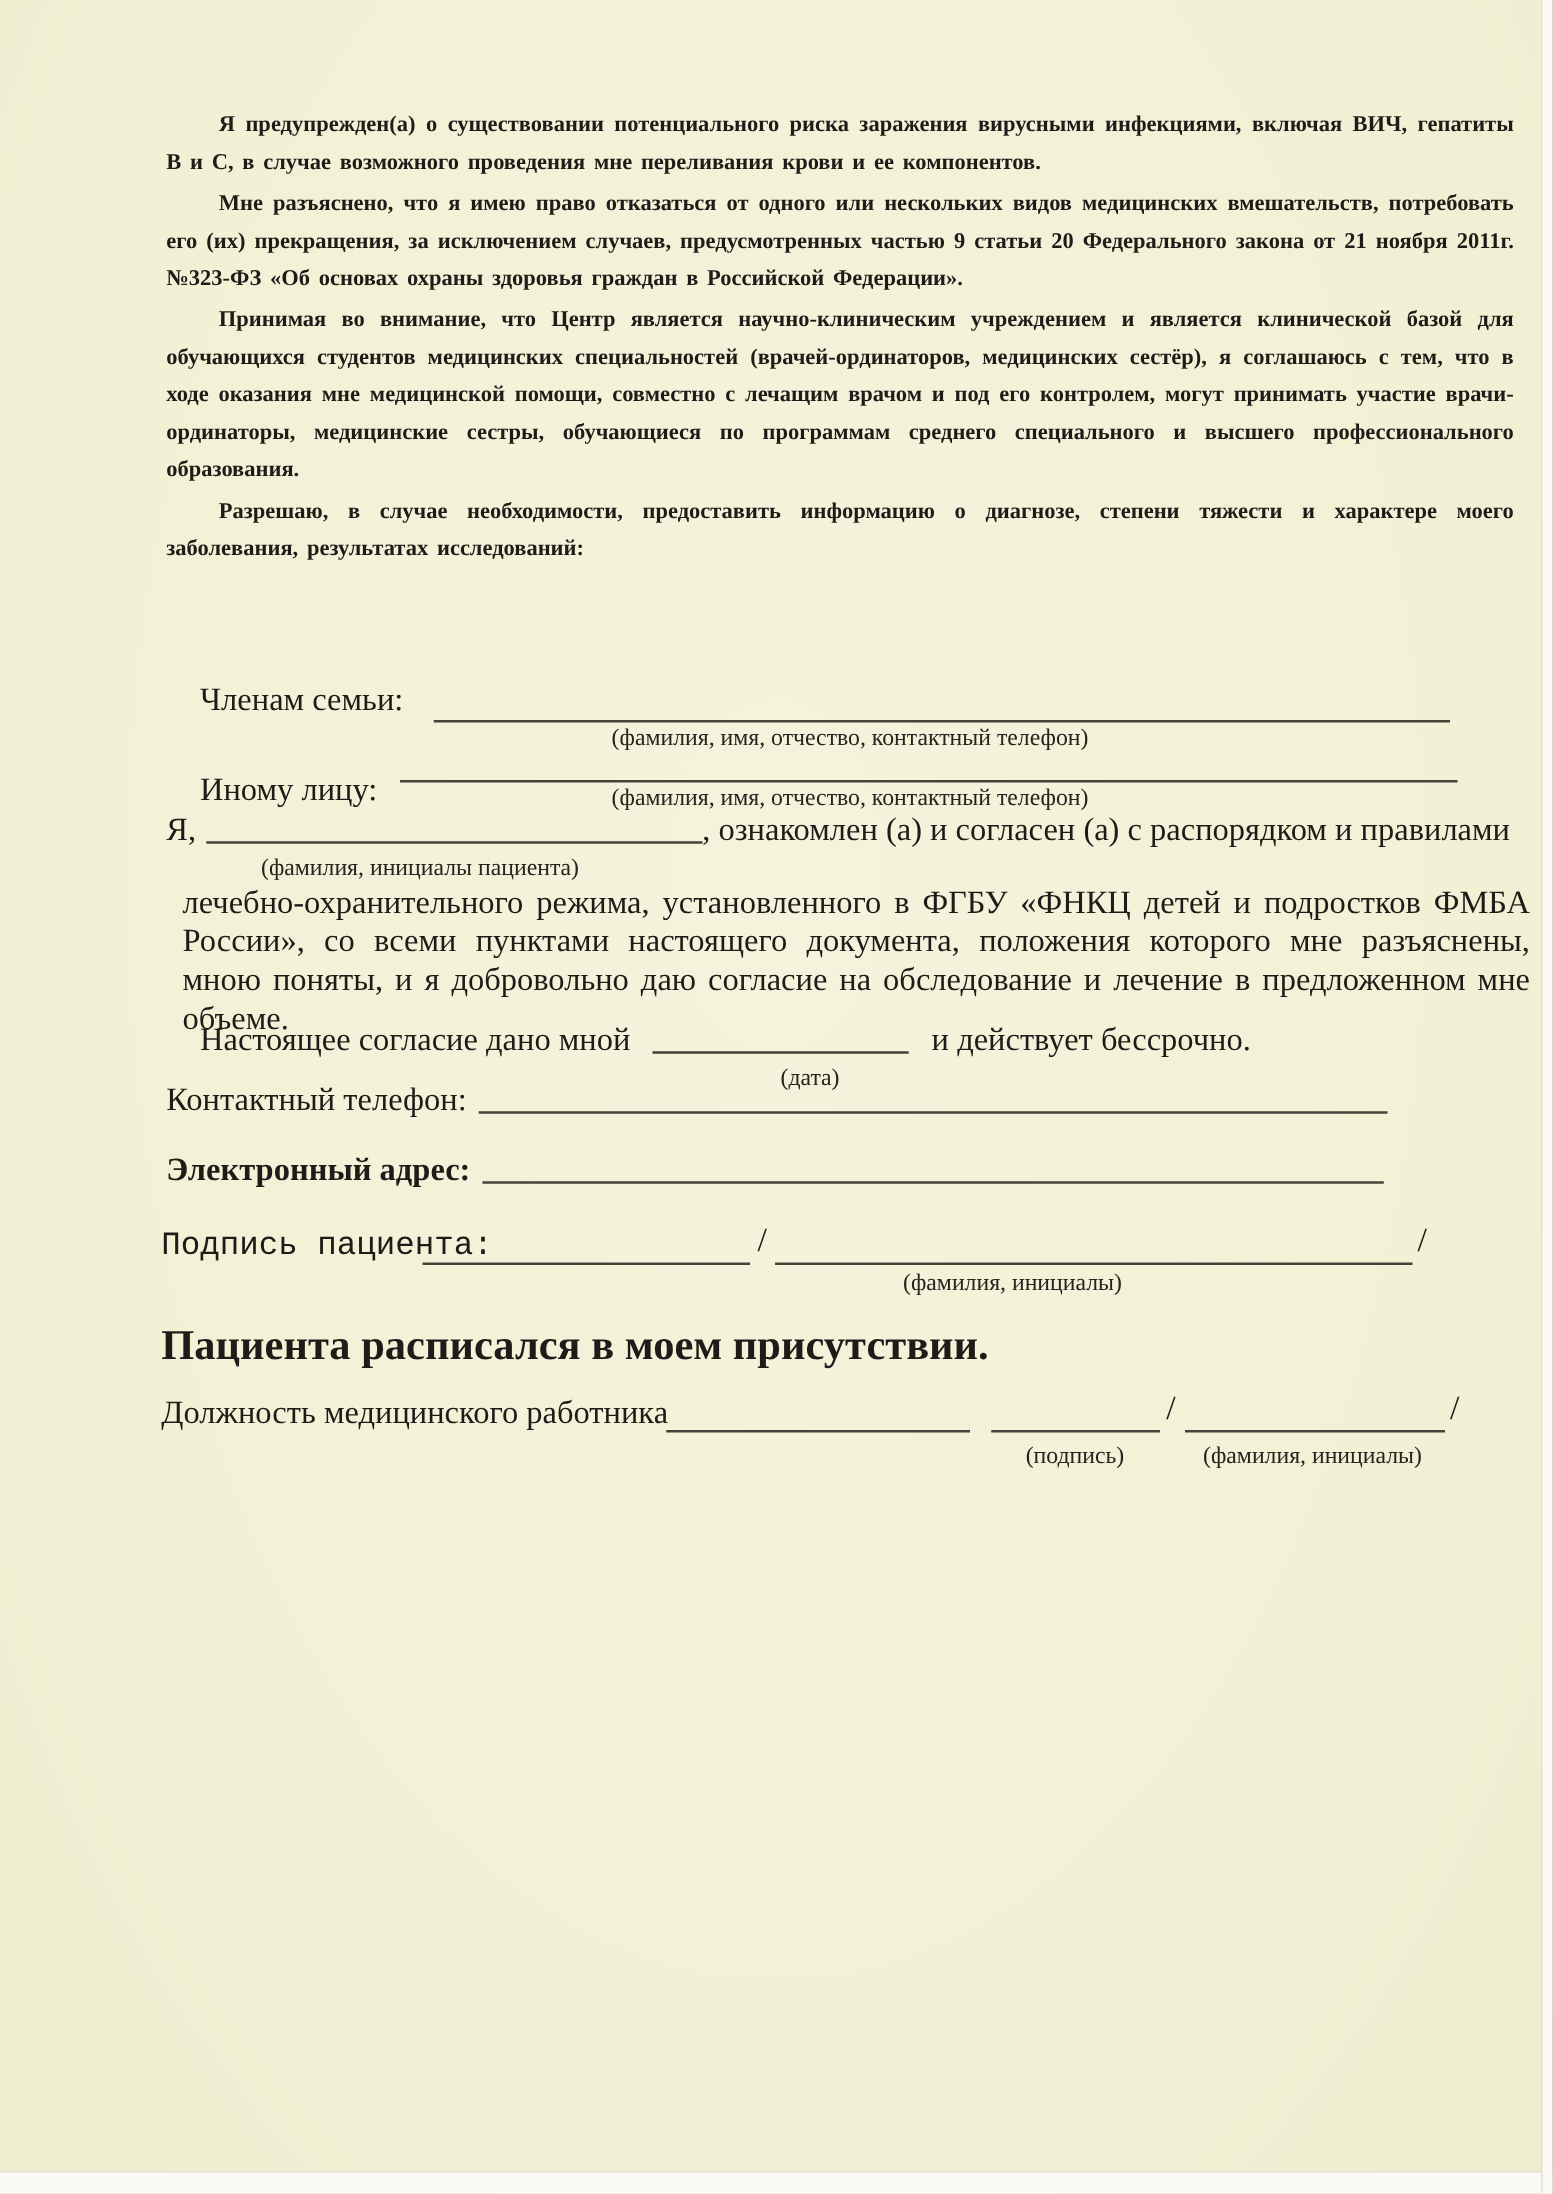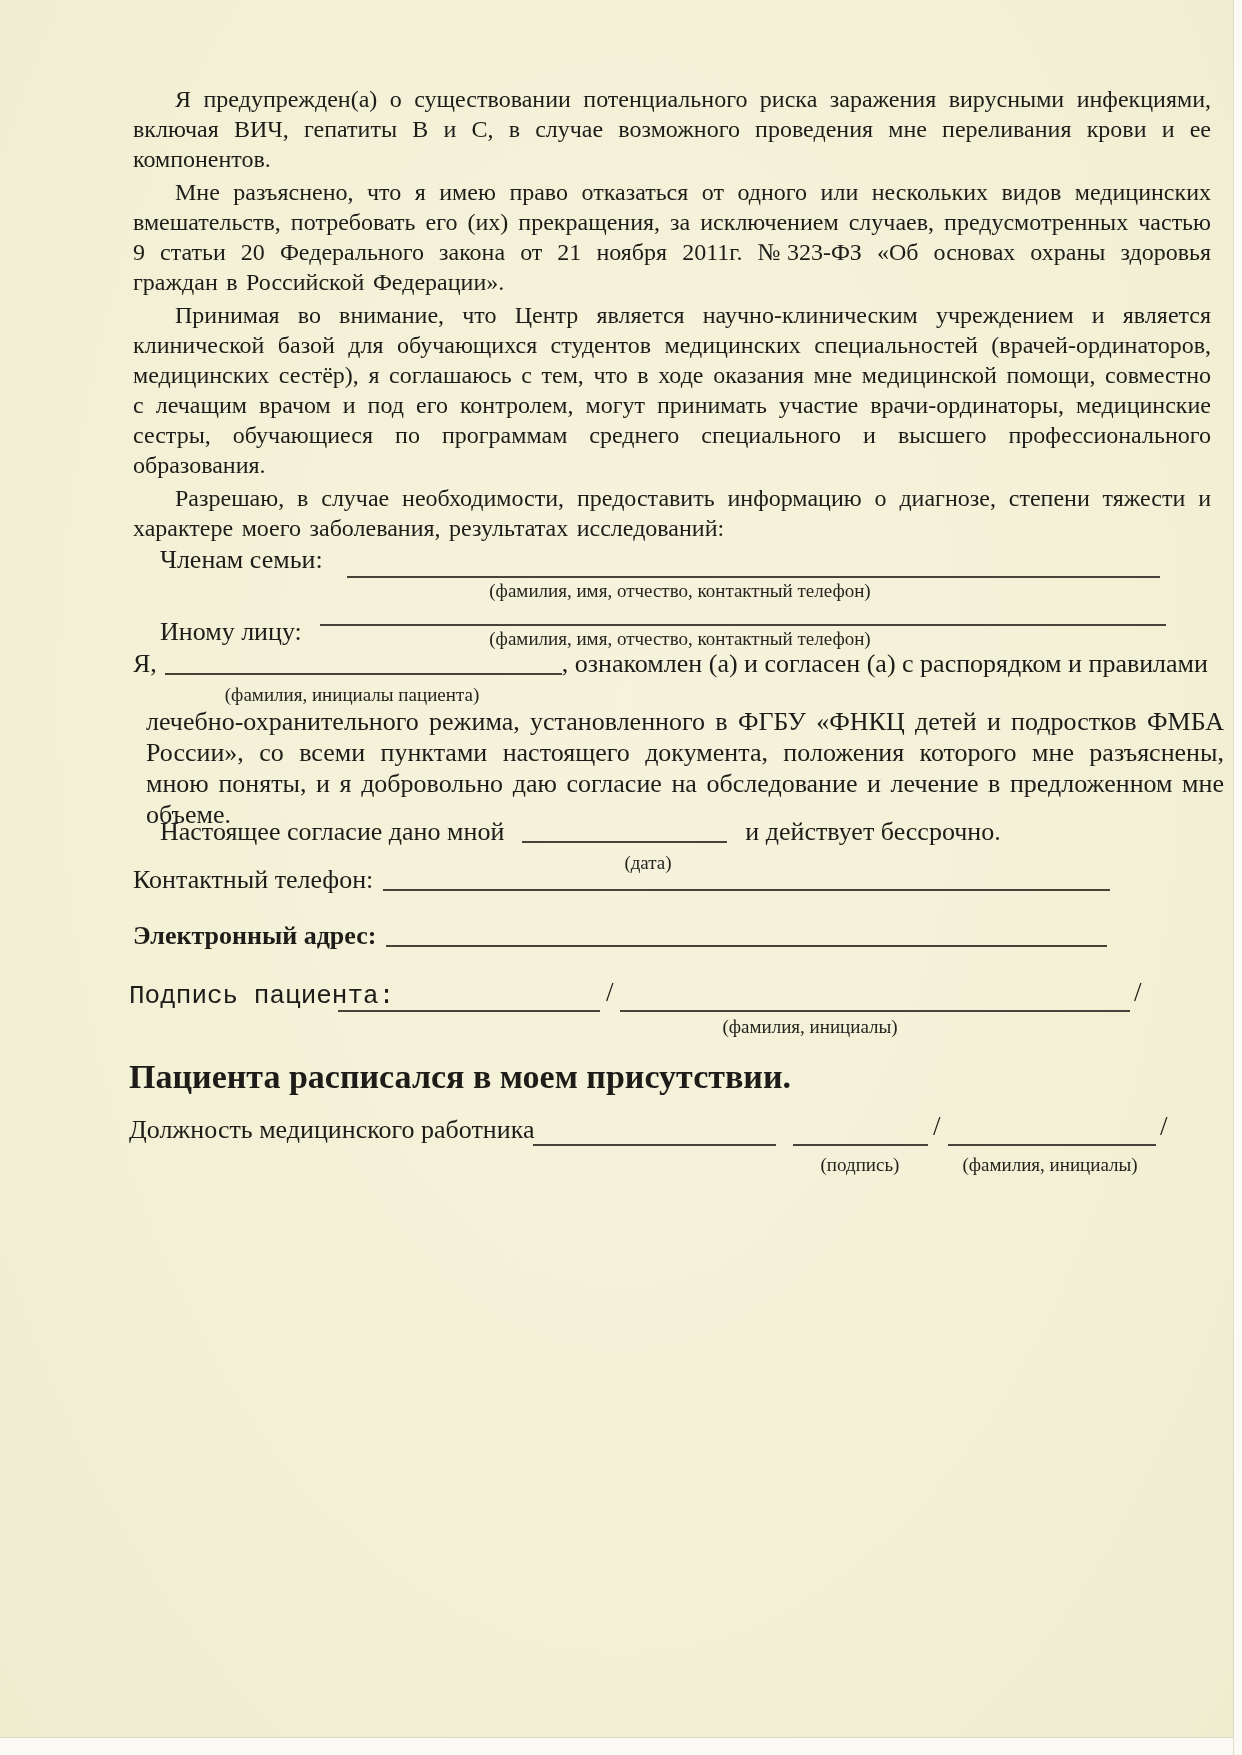--- a/index.html
+++ b/index.html
@@ -8,21 +8,21 @@
     width:1242px;height:1755px;
     background:#f3f1d7;
     background-image:radial-gradient(ellipse at 50% 40%, #f5f3dc 0%, #f2f0d4 70%, #efedd0 100%);
     font-family:"Liberation Serif","DejaVu Serif",serif;
     color:#1e1c18;
     overflow:hidden;
   }
   
   .paragraphs{
     position:absolute;left:133px;top:84px;width:1078px;
-    font-size:24px;line-height:30px;text-align:justify;
+    font-size:18px;line-height:30px;text-align:justify;font-weight:bold;
   }
   .para{margin:0 0 3px 0;text-indent:42px;word-spacing:2.5px;}
   
   .lbl{position:absolute;font-size:26px;line-height:32px;white-space:nowrap;}
   .blank{border-bottom:2px solid #45433a;}
   .blank.abs{position:absolute;height:30px;}
   .caption{position:absolute;font-size:19px;line-height:22px;text-align:center;color:#26241f;white-space:nowrap;}
   .slash{position:absolute;font-size:27px;line-height:32px;}
   .rowflex{position:absolute;display:flex;align-items:flex-end;font-size:26px;line-height:32px;white-space:nowrap;}
   .rowflex .blank{align-self:stretch;margin-bottom:5px;}
@@ -54,21 +54,21 @@
 
   <div class="lbl" style="left:160px;top:616px;">Иному лицу:</div>
   <div class="blank abs" style="left:320px;top:594px;width:846px;"></div>
   <div class="caption" style="left:420px;top:628px;width:520px;">(фамилия, имя, отчество, контактный телефон)</div>
 
   <div class="rowflex" style="left:133px;top:648px;width:1075px;">
     <span>Я,</span>
     <span class="blank grow" style="min-width:300px;margin-left:8px;"></span>
     <span>, ознакомлен (а) и согласен (а) с распорядком и правилами</span>
   </div>
-  <div class="caption" style="left:192px;top:684px;width:320px;">(фамилия, инициалы пациента)</div>
+  <div class="caption" style="left:176px;top:684px;width:320px;">(фамилия, инициалы пациента)</div>
 
   <div class="regime">лечебно-охранительного режима, установленного в ФГБУ «ФНКЦ детей и подростков ФМБА России», со всеми пунктами настоящего документа, положения которого мне разъяснены, мною поняты, и я добровольно даю согласие на обследование и лечение в предложенном мне объеме.</div>
 
   <div class="rowflex" style="left:160px;top:816px;">
     <span>Настоящее согласие дано мной</span>
     <span class="blank" style="width:205px;margin-left:18px;margin-right:18px;"></span>
     <span>и действует бессрочно.</span>
   </div>
   <div class="caption" style="left:563px;top:852px;width:170px;text-align:center;">(дата)</div>
 

